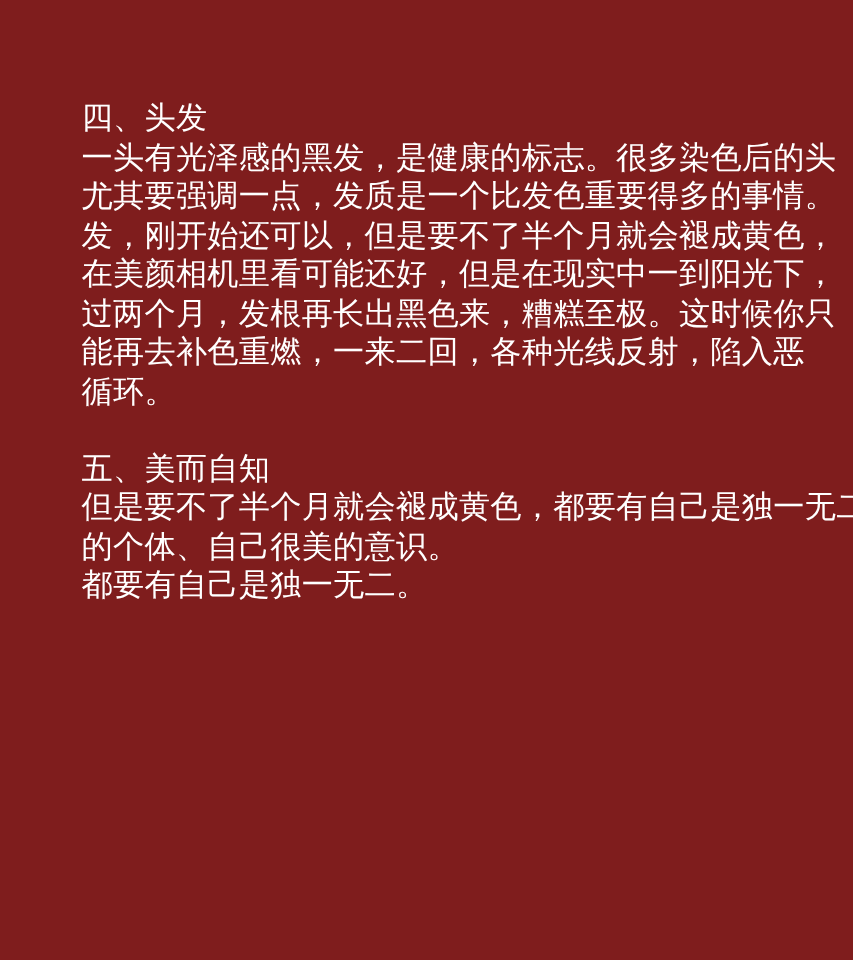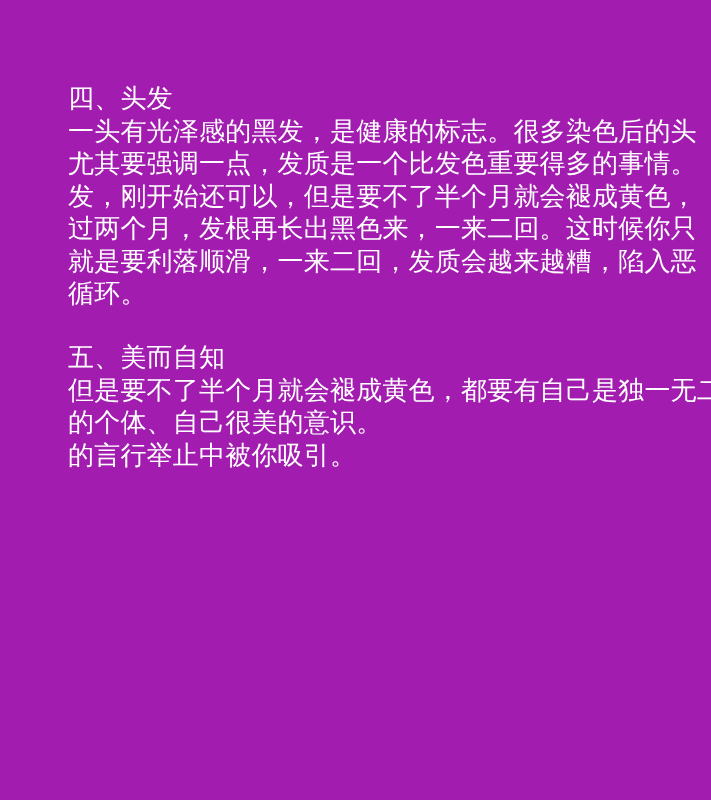--- a/index.html
+++ b/index.html
@@ -4,21 +4,21 @@
 <style>
   html, body {
     margin: 0;
     padding: 0;
     background: #000000;
   }
   .page {
     position: relative;
     width: 711px;
     height: 800px;
-    background: #a21caf;
+    background: #7f1d1d;
     overflow: hidden;
     font-family: "Liberation Sans", sans-serif;
   }
   .content {
     position: absolute;
     left: 68px;
     top: 82px;
     width: 582px;
     color: #ffffff;
   }
@@ -38,26 +38,27 @@
 <body>
 
 <div class="page">
   <div class="content">
 
     <div class="section">
       <div class="line">四、头发</div>
       <div class="line">一头有光泽感的黑发，是健康的标志。很多染色后的头</div>
       <div class="line">尤其要强调一点，发质是一个比发色重要得多的事情。</div>
       <div class="line">发，刚开始还可以，但是要不了半个月就会褪成黄色，</div>
-      <div class="line">过两个月，发根再长出黑色来，一来二回。这时候你只</div>
-      <div class="line">就是要利落顺滑，一来二回，发质会越来越糟，陷入恶</div>
+      <div class="line">在美颜相机里看可能还好，但是在现实中一到阳光下，</div>
+      <div class="line">过两个月，发根再长出黑色来，糟糕至极。这时候你只</div>
+      <div class="line">能再去补色重燃，一来二回，各种光线反射，陷入恶</div>
       <div class="line">循环。</div>
     </div>
 
     <div class="section section-gap">
       <div class="line">五、美而自知</div>
       <div class="line">但是要不了半个月就会褪成黄色，都要有自己是独一无二</div>
       <div class="line">的个体、自己很美的意识。</div>
-      <div class="line">的言行举止中被你吸引。</div>
+      <div class="line">都要有自己是独一无二。</div>
     </div>
 
   </div>
 </div>
 
 </body></html>

